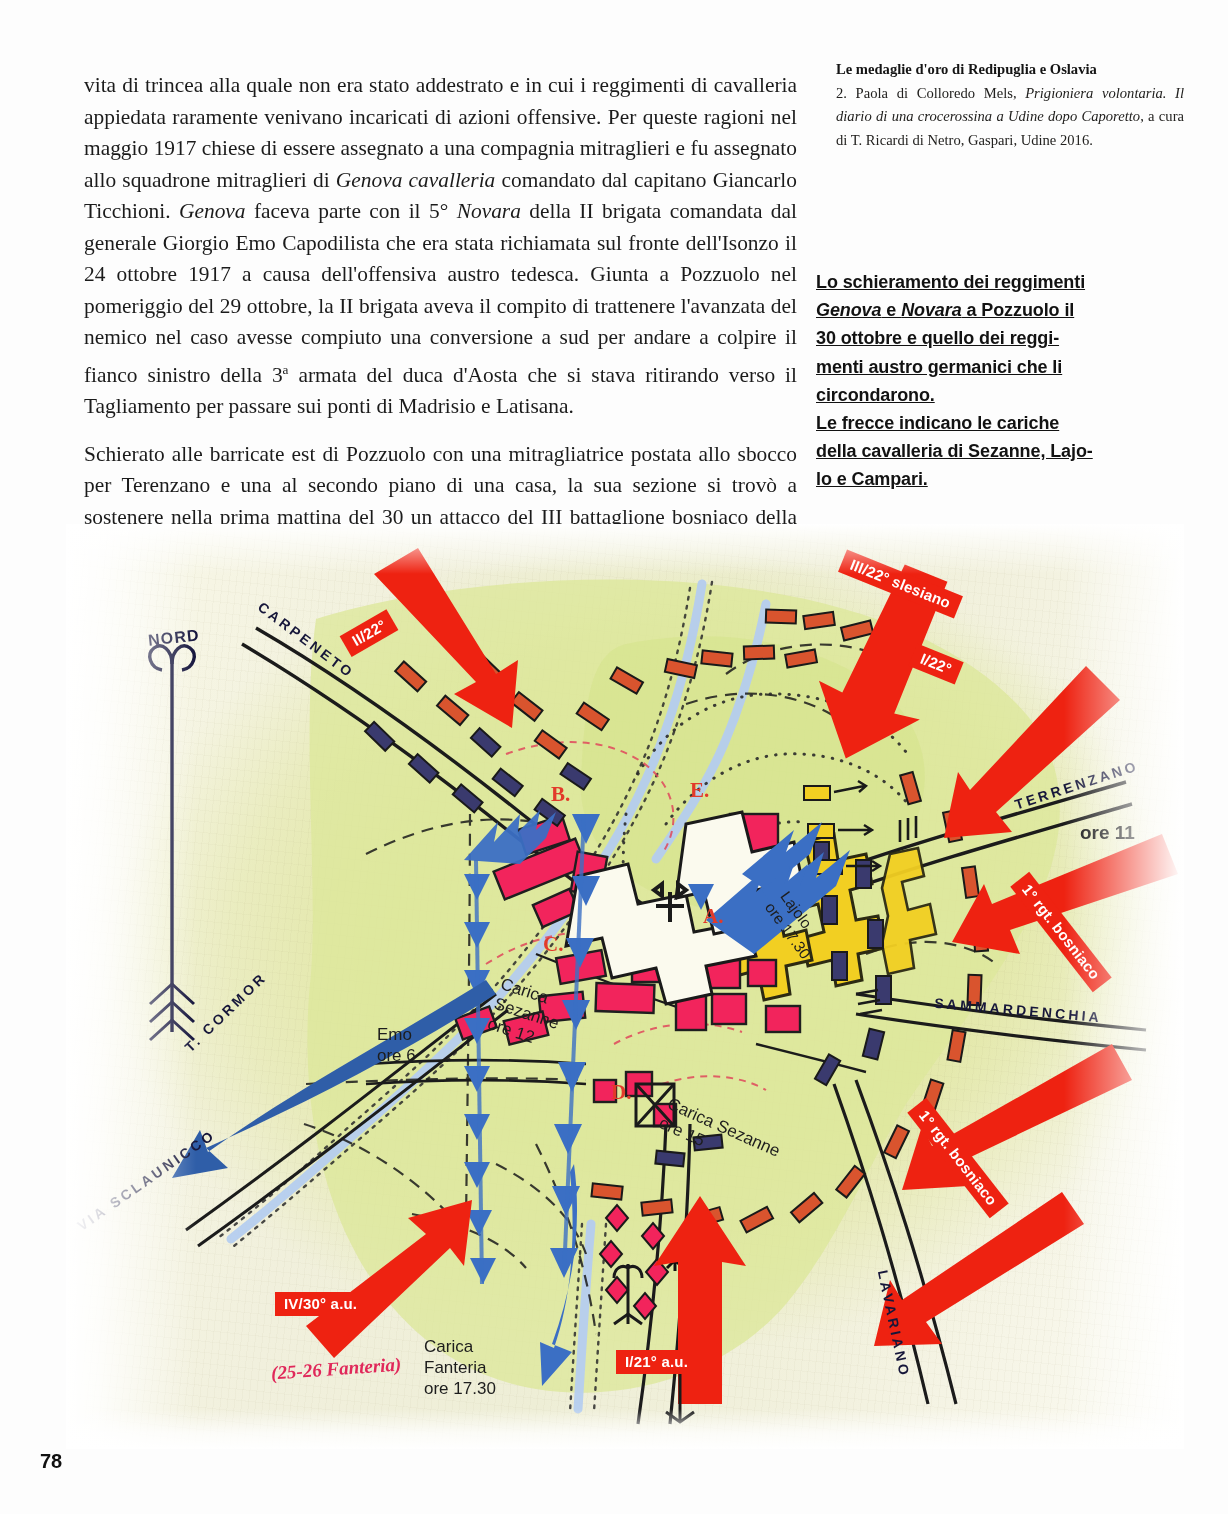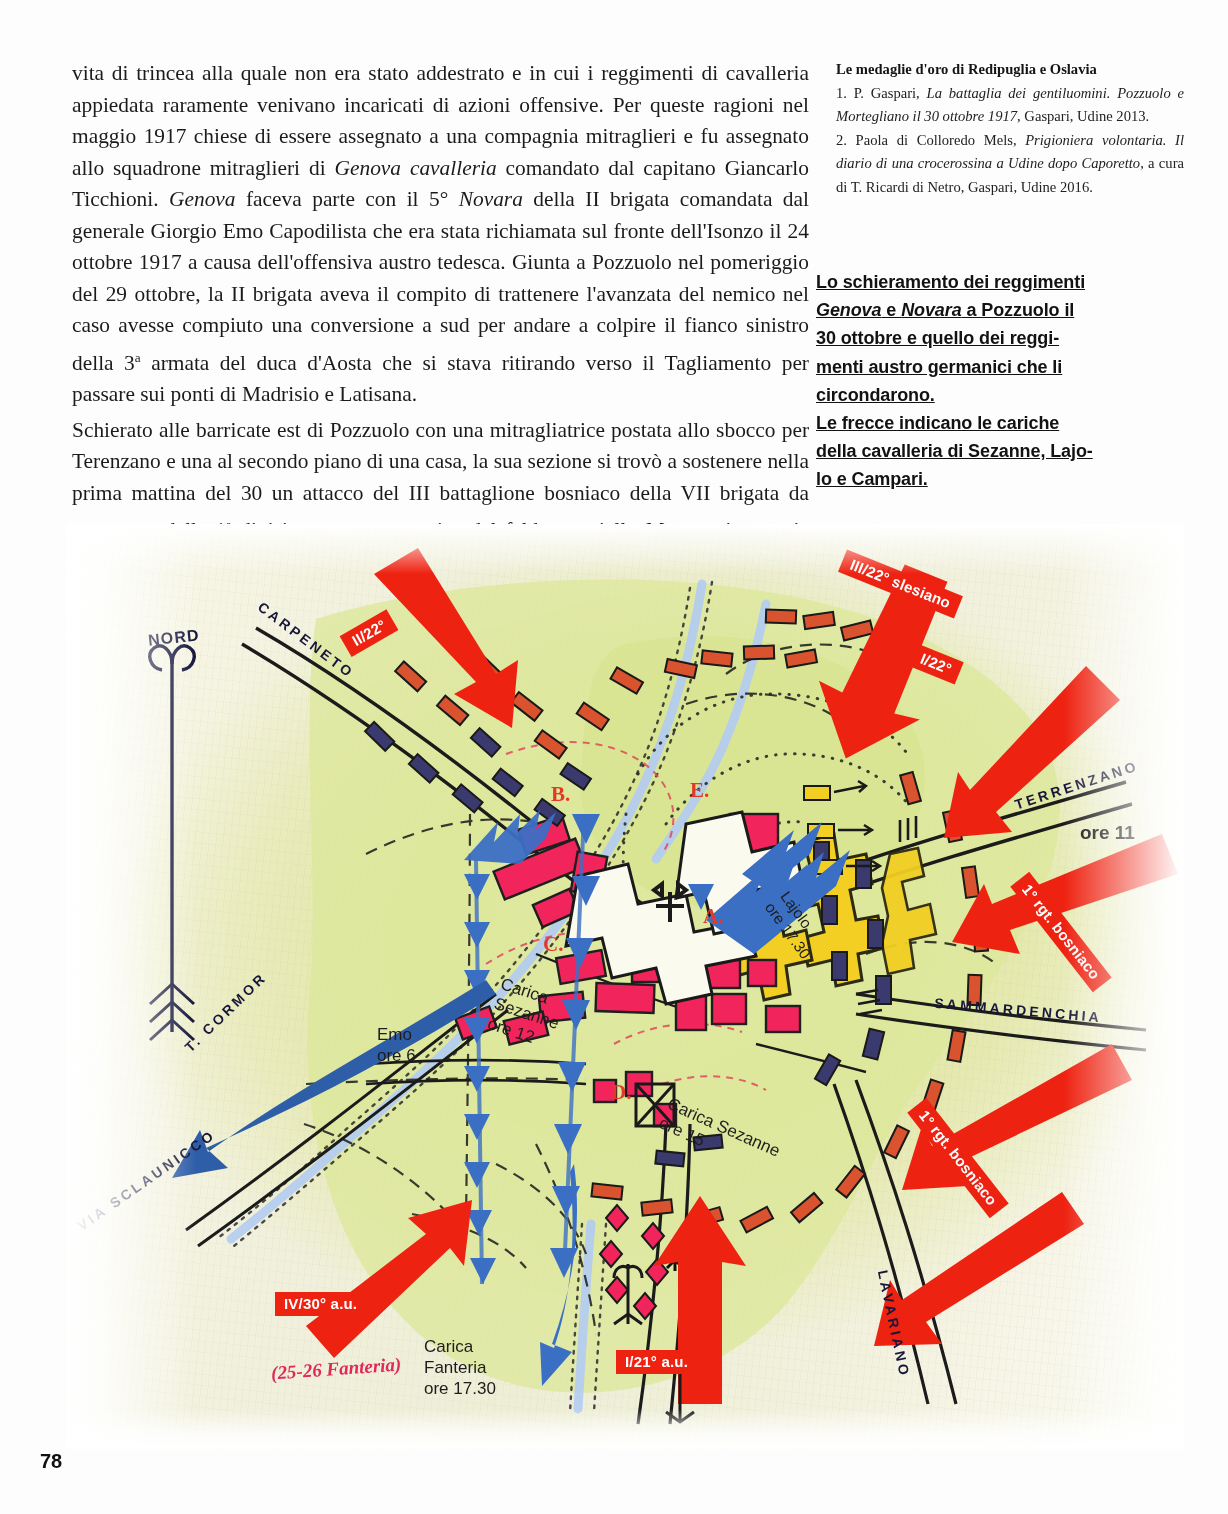--- a/index.html
+++ b/index.html
@@ -20,21 +20,21 @@
     background: #fdfdfd;
   }
 
   .body-col {
     position: absolute;
     left: 68px;
     top: 54px;
     width: 745px;
   }
   .body-col p {
-    margin: 4px;
+    margin: 16px;
     font-family: "Liberation Serif", serif;
     font-size: 21.4px;
     line-height: 31.5px;
     color: #1b1b1b;
     text-align: justify;
     text-justify: inter-word;
     hyphens: manual;
   }
   .body-col p + p { margin-top: 0; }
   .body-col i { font-style: italic; }
@@ -195,21 +195,20 @@
 
 <div class="page">
 
   <div class="body-col">
     <p>vita di trincea alla quale non era stato addestrato e in cui i reggimenti di cavalleria appiedata raramente venivano incaricati di azioni offensive. Per queste ragioni nel maggio 1917 chiese di essere assegnato a una compagnia mitraglieri e fu assegnato allo squadrone mitraglieri di <i>Genova cavalleria</i> comandato dal capitano Giancarlo Ticchioni. <i>Genova</i> faceva parte con il 5° <i>Novara</i> della II brigata comandata dal generale Giorgio Emo Capodilista che era stata richiamata sul fronte dell'Isonzo il 24 ottobre 1917 a causa dell'offensiva austro tedesca. Giunta a Pozzuolo nel pomeriggio del 29 ottobre, la II brigata aveva il compito di trattenere l'avanzata del nemico nel caso avesse compiuto una conversione a sud per andare a colpire il fianco sinistro della 3<sup>a</sup> armata del duca d'Aosta che si stava ritirando verso il Tagliamento per passare sui ponti di Madrisio e Latisana.</p>
     <p>Schierato alle barricate est di Pozzuolo con una mitragliatrice postata allo sbocco per Terenzano e una al secondo piano di una casa, la sua sezione si trovò a sostenere nella prima mattina del 30 un attacco del III battaglione bosniaco della VII brigata da montagna della 1<sup>a</sup> divisione austro ungarica del feldmaresciallo Metzger in marcia verso Mortegliano. Il comandante del III battaglione desistette dall'entrare</p>
   </div>
 
   <div class="side-col">
     <div class="notes-title">Le medaglie d'oro di Redipuglia e Oslavia</div>
-    <p class="note-item">1. P. Gaspari, <i>La battaglia dei gentiluomini. Pozzuolo e Mortegliano il 30 ottobre 1917</i>, Gaspari, Udine 2013.</p>
     <p class="note-item">2. Paola di Colloredo Mels, <i>Prigioniera volontaria. Il diario di una crocerossina a Udine dopo Caporetto</i>, a cura di T. Ricardi di Netro, Gaspari, Udine 2016.</p>
   </div>
 
   <div class="caption-block">
     <span>Lo schieramento dei reggimenti</span><br>
     <i>Genova</i> e <i>Novara</i> a Pozzuolo il<br>
     <span>30 ottobre e quello dei reggi-</span><br>
     <span>menti austro germanici che li</span><br>
     <span>circondarono.</span><br>
     <span>Le frecce indicano le cariche</span><br>

